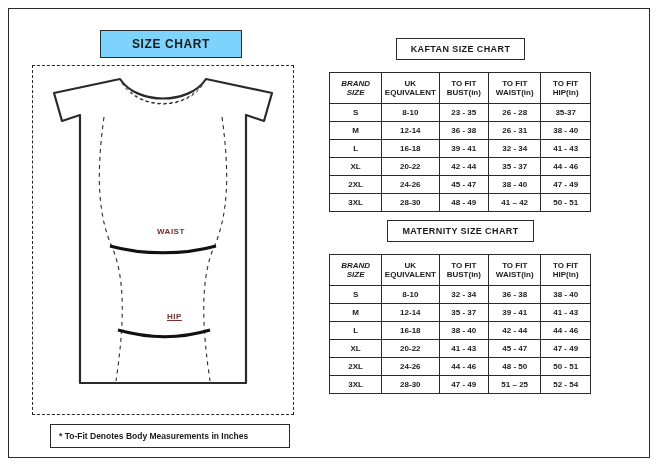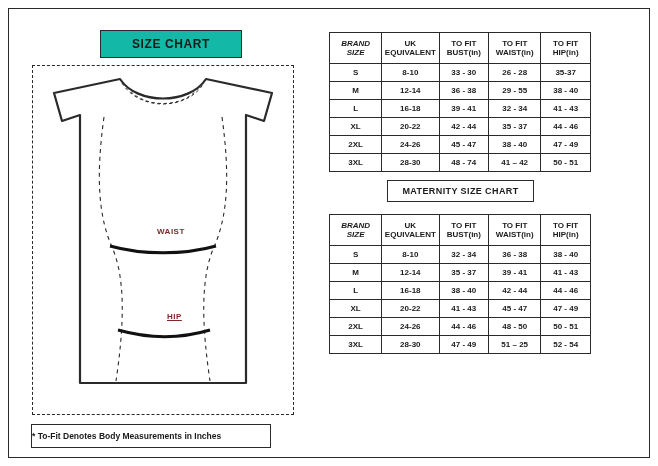--- a/index.html
+++ b/index.html
@@ -44,21 +44,21 @@
     top: 10px;
     width: 140px;
     height: 26px;
     border: 1px solid #2a2a2a;
     display: flex;
     align-items: center;
     justify-content: center;
     font-size: 12px;
     font-weight: bold;
     letter-spacing: 0.6px;
-    background: #14b8a6;
+    background: #7dd3fc;
   }
   .figure-box {
     position: absolute;
     left: 10px;
     top: 45px;
     width: 262px;
     height: 350px;
     border: 1px dashed #2a2a2a;
     box-sizing: border-box;
   }
@@ -72,28 +72,28 @@
     font-size: 8px;
     font-weight: bold;
     color: #7a2b2b;
     letter-spacing: 0.5px;
   }
   .label-waist { left: 135px; top: 207px; text-align: right; }
   .label-hip   { left: 145px; top: 292px; text-decoration: underline; }
 
   .footnote-box {
     position: absolute;
-    left: 9px;
+    left: 28px;
     top: 404px;
     width: 240px;
     height: 24px;
     border: 1px solid #2a2a2a;
     display: flex;
     align-items: center;
-    padding-left: 0;
+    padding-left: 8px;
     box-sizing: border-box;
     font-size: 8.5px;
     font-weight: bold;
   }
 
   
   .right-col {
     position: absolute;
     left: 318px;
     top: 20px;
@@ -197,20 +197,25 @@
     <div class="measure-label label-hip">HIP</div>
 
     <div class="footnote-box">
       <span>* To-Fit Denotes Body Measurements in Inches</span>
     </div>
   </div>
 
   <div class="right-col">
 
 
+    <div class="title-wrap kaftan">
+      <div class="section-title">
+        <span>KAFTAN SIZE CHART</span>
+      </div>
+    </div>
 
     <table class="size-table">
       <thead>
         <tr>
           <th class="col-brand">
             <span>BRAND</span>
             <span>SIZE</span>
           </th>
           <th class="col-uk">
             <span>UK</span>
@@ -227,29 +232,29 @@
           <th class="col-hip">
             <span>TO FIT</span>
             <span>HIP(in)</span>
           </th>
         </tr>
       </thead>
       <tbody>
         <tr>
           <td>S</td>
           <td>8-10</td>
-          <td>33 - 30</td>
+          <td>23 - 35</td>
           <td>26 - 28</td>
           <td>35-37</td>
         </tr>
         <tr>
           <td>M</td>
           <td>12-14</td>
           <td>36 - 38</td>
-          <td>29 - 55</td>
+          <td>26 - 31</td>
           <td>38 - 40</td>
         </tr>
         <tr>
           <td>L</td>
           <td>16-18</td>
           <td>39 - 41</td>
           <td>32 - 34</td>
           <td>41 - 43</td>
         </tr>
         <tr>
@@ -262,21 +267,21 @@
         <tr>
           <td>2XL</td>
           <td>24-26</td>
           <td>45 - 47</td>
           <td>38 - 40</td>
           <td>47 - 49</td>
         </tr>
         <tr>
           <td>3XL</td>
           <td>28-30</td>
-          <td>48 - 74</td>
+          <td>48 - 49</td>
           <td>41 – 42</td>
           <td>50 - 51</td>
         </tr>
       </tbody>
     </table>
 
     <div class="title-wrap maternity">
       <div class="section-title">
         <span>MATERNITY SIZE CHART</span>
       </div>

